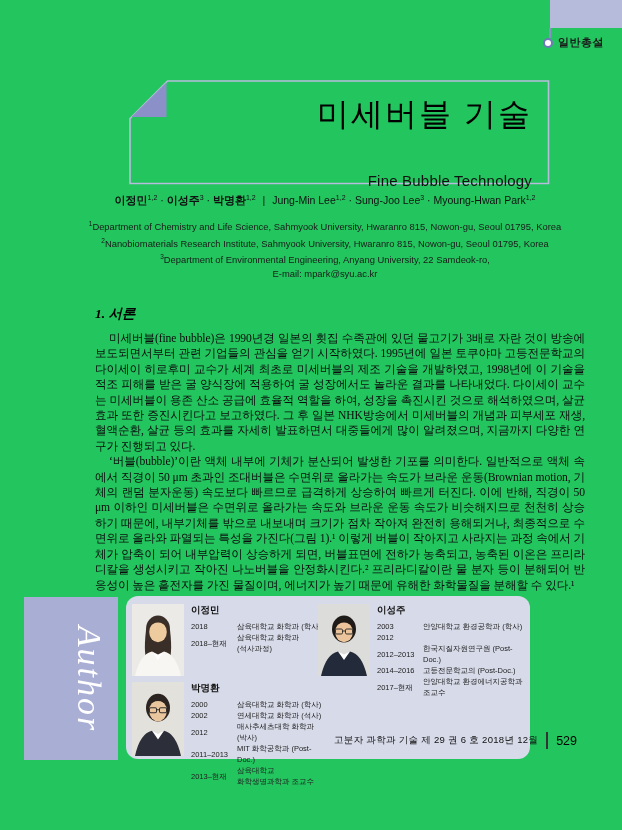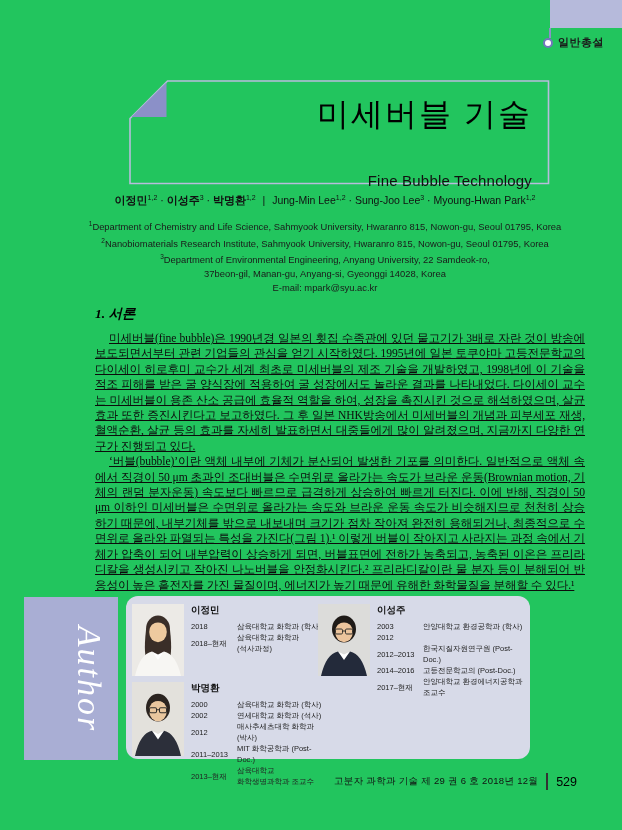--- a/index.html
+++ b/index.html
@@ -28,21 +28,21 @@
   .affiliations{position:absolute;left:85px;width:480px;top:217px;text-align:center;
                 font-size:9.4px;line-height:13.6px;color:#1a1a1a;}
   .affiliations sup{font-size:6.5px;}
 
   
   .intro-heading{position:absolute;left:95px;top:305px;font-family:"Liberation Serif","DejaVu Serif",serif;
                  font-size:13.5px;font-weight:700;color:#000;font-style:italic;}
   .body-text{position:absolute;left:95px;top:331px;width:490px;
              font-family:"Liberation Serif","DejaVu Serif",serif;font-size:11.6px;line-height:15.4px;
              text-align:justify;color:#0c0c0c;letter-spacing:-0.1px;}
-  .body-text p{margin:0;text-indent:14px;text-decoration:underline;}
+  .body-text p{margin:0;text-indent:14px;}
 
   
   .author-sidebar{position:absolute;left:24px;top:597px;width:94px;height:163px;background:var(--c-accent_mid);}
   .sidebar-label{position:absolute;left:69%;top:50%;transform:translate(-50%,-50%) rotate(90deg);
                  font-family:"Liberation Serif","DejaVu Serif",serif;font-style:italic;
                  font-size:34px;color:#ffffff;letter-spacing:2px;}
   .author-band{position:absolute;left:126px;top:596px;width:404px;height:163px;background:var(--c-band_bg);border-radius:12px;}
   .profile{position:absolute;display:flex;}
   .profile:nth-child(1){left:6px;top:8px;width:192px;}
   .profile:nth-child(2){left:192px;top:8px;width:212px;}
@@ -51,21 +51,21 @@
   .profile:nth-child(3) .pphoto{height:74px;}
   .pphoto svg{display:block;width:100%;height:100%;}
   .pinfo{margin-left:7px;min-width:0;}
   .pname{font-size:9.5px;font-weight:700;margin:0 0 4px 0;color:#111;}
   .pentry{display:flex;font-size:7.5px;line-height:11px;color:#222;align-items:center;}
   .pperiod{flex:0 0 46px;}
   .pdesc{width:130px;word-break:keep-all;}
   .profile:nth-child(2) .pdesc{width:104px;}
 
   
-  .page-footer{position:absolute;top:773px;right:45px;display:flex;align-items:center;gap:8px;}
+  .page-footer{position:absolute;top:732px;right:45px;display:flex;align-items:center;gap:8px;}
   .journal{font-size:9.5px;color:#111;letter-spacing:.3px;}
   .footer-divider{display:inline-block;width:2px;height:17px;background:#333;}
   .page-num{font-size:12.5px;font-weight:400;color:#000;}
 </style>
 </head>
 <body>
 
 <div class="page">
 
   <div class="corner-tab"></div>
@@ -82,21 +82,20 @@
     </svg>
     <div class="title-ko">미세버블 기술</div>
     <div class="title-en">Fine Bubble Technology</div>
   </div>
 
   <div class="authors-line" id="authorsLine"><span class="au-ko">이정민</span><sup>1,2</sup><span class="dot"> · </span><span class="au-ko">이성주</span><sup>3</sup><span class="dot"> · </span><span class="au-ko">박명환</span><sup>1,2</sup><span class="sep"> | </span><span class="au-en">Jung-Min Lee</span><sup>1,2</sup><span class="dot"> · </span><span class="au-en">Sung-Joo Lee</span><sup>3</sup><span class="dot"> · </span><span class="au-en">Myoung-Hwan Park</span><sup>1,2</sup></div>
   <div class="affiliations" id="affiliations">
       <div><sup>1</sup>Department of Chemistry and Life Science, Sahmyook University, Hwaranro 815, Nowon-gu, Seoul 01795, Korea</div>
       <div><sup>2</sup>Nanobiomaterials Research Institute, Sahmyook University, Hwaranro 815, Nowon-gu, Seoul 01795, Korea</div>
       <div><sup>3</sup>Department of Environmental Engineering, Anyang University, 22 Samdeok-ro,</div>
-      <div>37beon-gil, Manan-gu, Anyang-si, Gyeonggi 14028, Korea</div>
       <div>E-mail: mpark@syu.ac.kr</div>
     </div>
 
   <div class="intro-heading">1. 서론</div>
   <div class="body-text" id="bodyText">
       <p>미세버블(fine bubble)은 1990년경 일본의 횟집 수족관에 있던 물고기가 3배로 자란 것이 방송에 보도되면서부터 관련 기업들의 관심을 얻기 시작하였다. 1995년에 일본 토쿠야마 고등전문학교의 다이세이 히로후미 교수가 세계 최초로 미세버블의 제조 기술을 개발하였고, 1998년에 이 기술을 적조 피해를 받은 굴 양식장에 적용하여 굴 성장에서도 놀라운 결과를 나타내었다. 다이세이 교수는 미세버블이 용존 산소 공급에 효율적 역할을 하여, 성장을 촉진시킨 것으로 해석하였으며, 살균 효과 또한 증진시킨다고 보고하였다. 그 후 일본 NHK방송에서 미세버블의 개념과 피부세포 재생, 혈액순환, 살균 등의 효과를 자세히 발표하면서 대중들에게 많이 알려졌으며, 지금까지 다양한 연구가 진행되고 있다.</p>
       <p>‘버블(bubble)’이란 액체 내부에 기체가 분산되어 발생한 기포를 의미한다. 일반적으로 액체 속에서 직경이 50 μm 초과인 조대버블은 수면위로 올라가는 속도가 브라운 운동(Brownian motion, 기체의 랜덤 분자운동) 속도보다 빠르므로 급격하게 상승하여 빠르게 터진다. 이에 반해, 직경이 50 μm 이하인 미세버블은 수면위로 올라가는 속도와 브라운 운동 속도가 비슷해지므로 천천히 상승하기 때문에, 내부기체를 밖으로 내보내며 크기가 점차 작아져 완전히 용해되거나, 최종적으로 수면위로 올라와 파열되는 특성을 가진다(그림 1).¹ 이렇게 버블이 작아지고 사라지는 과정 속에서 기체가 압축이 되어 내부압력이 상승하게 되면, 버블표면에 전하가 농축되고, 농축된 이온은 프리라디칼을 생성시키고 작아진 나노버블을 안정화시킨다.² 프리라디칼이란 물 분자 등이 분해되어 반응성이 높은 홑전자를 가진 물질이며, 에너지가 높기 때문에 유해한 화학물질을 분해할 수 있다.¹</p>
     </div>
 
   <div class="author-sidebar">

